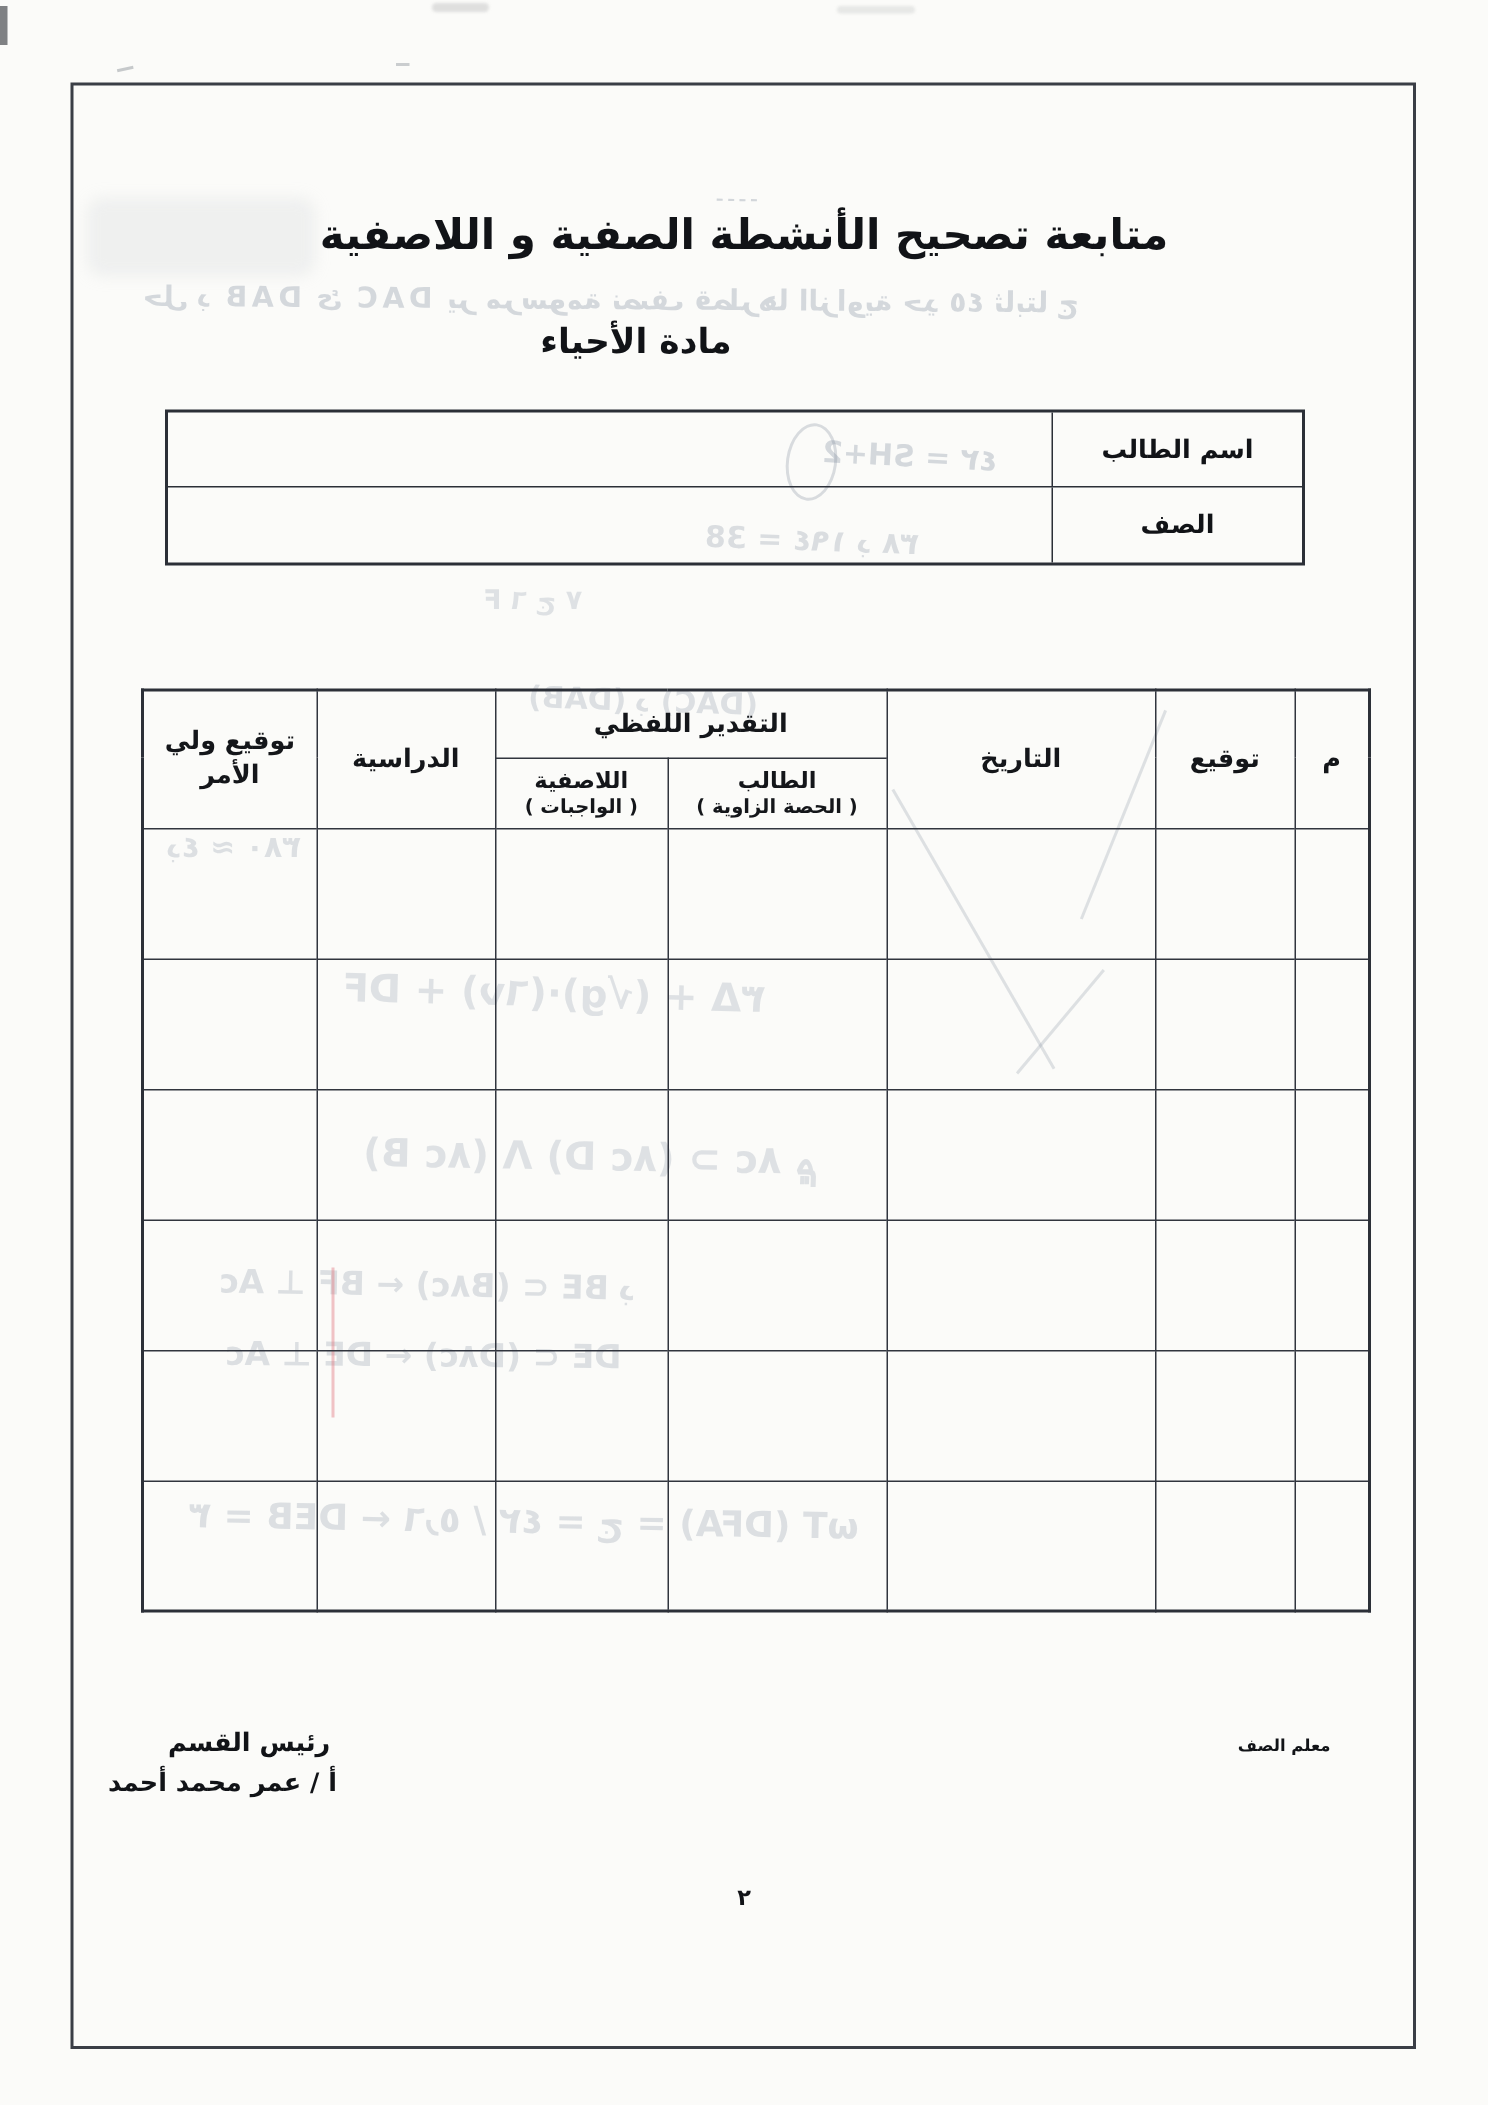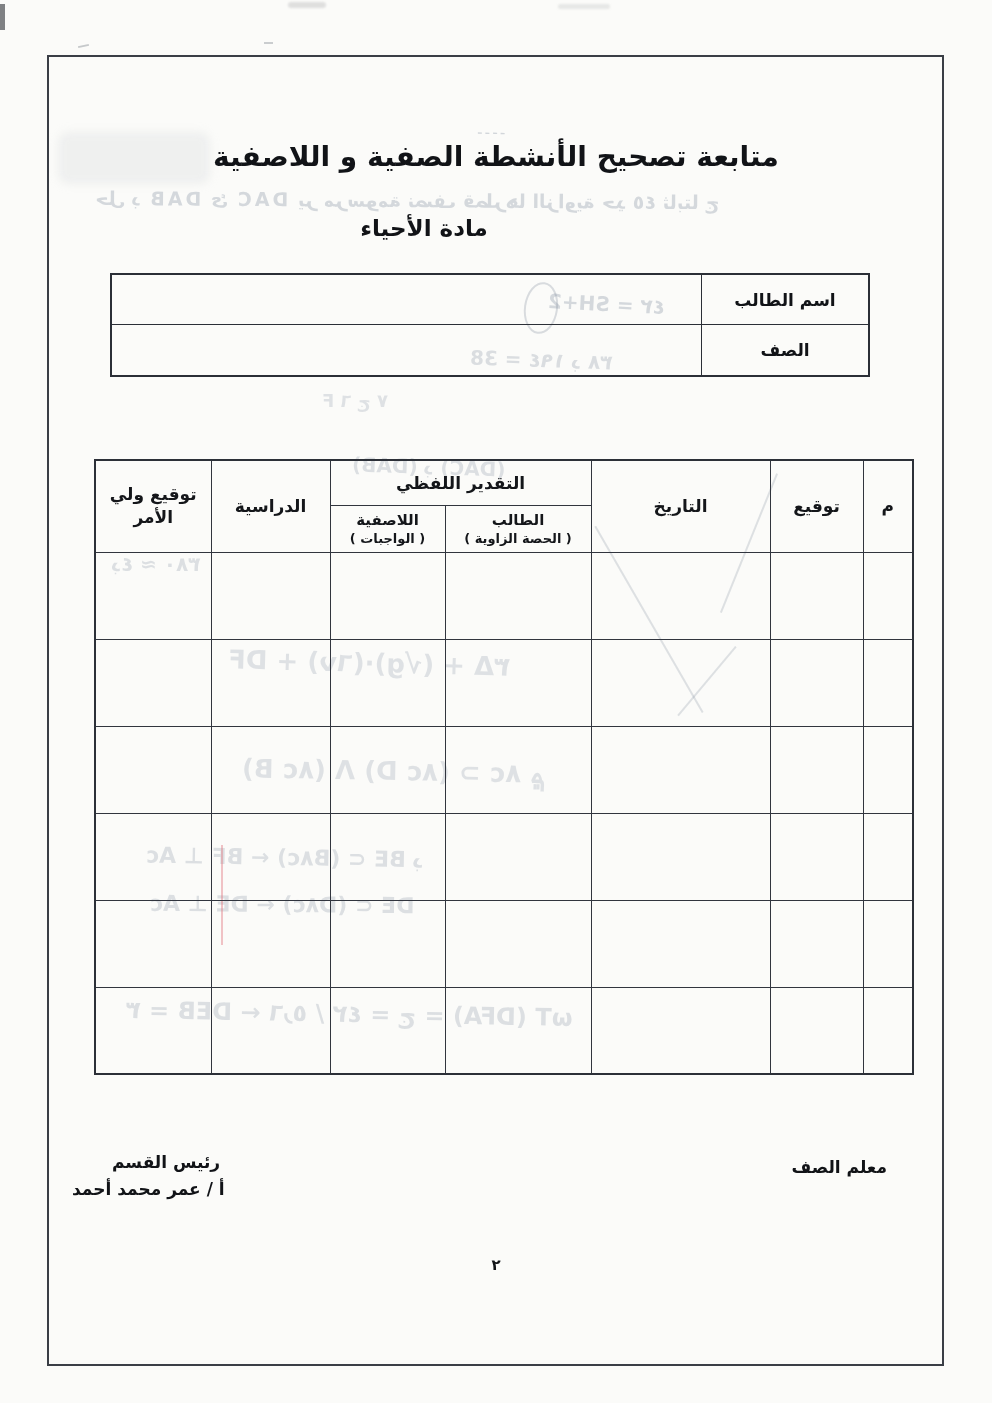--- a/index.html
+++ b/index.html
@@ -54,21 +54,21 @@
     font-weight:bold;color:#14161a;
   }
   .main-table{border:2px solid #2c3038;}
   .main-table th{font-size:17px;}
   .main-table .sub th{font-size:15px;}
   .sub-l2{font-size:13px;font-weight:bold;display:block;margin-top:2px;}
   .main-table tbody td{height:87px;}
   .wrap-head{white-space:normal;line-height:1.35;}
 
   
-  .teacher-label{right:105px;top:1157px;font-size:17px;font-weight:bold;}
+  .teacher-label{right:105px;top:1157px;font-size:11px;font-weight:bold;}
   .head-label{left:112px;top:1152px;font-size:17px;font-weight:bold;}
   .head-name{left:72px;top:1179px;font-size:17px;font-weight:bold;}
   .page-number{left:0;top:1256px;width:992px;text-align:center;font-size:15px;font-weight:bold;}
 
   
   .bleed{
     position:absolute;white-space:nowrap;pointer-events:none;
     color:#7d8a9c;transform:scaleX(-1);font-weight:bold;
   }
   #g1{left:478px;top:124px;font-size:11px;opacity:.32;transform:scaleX(-1) rotate(-1deg);}

